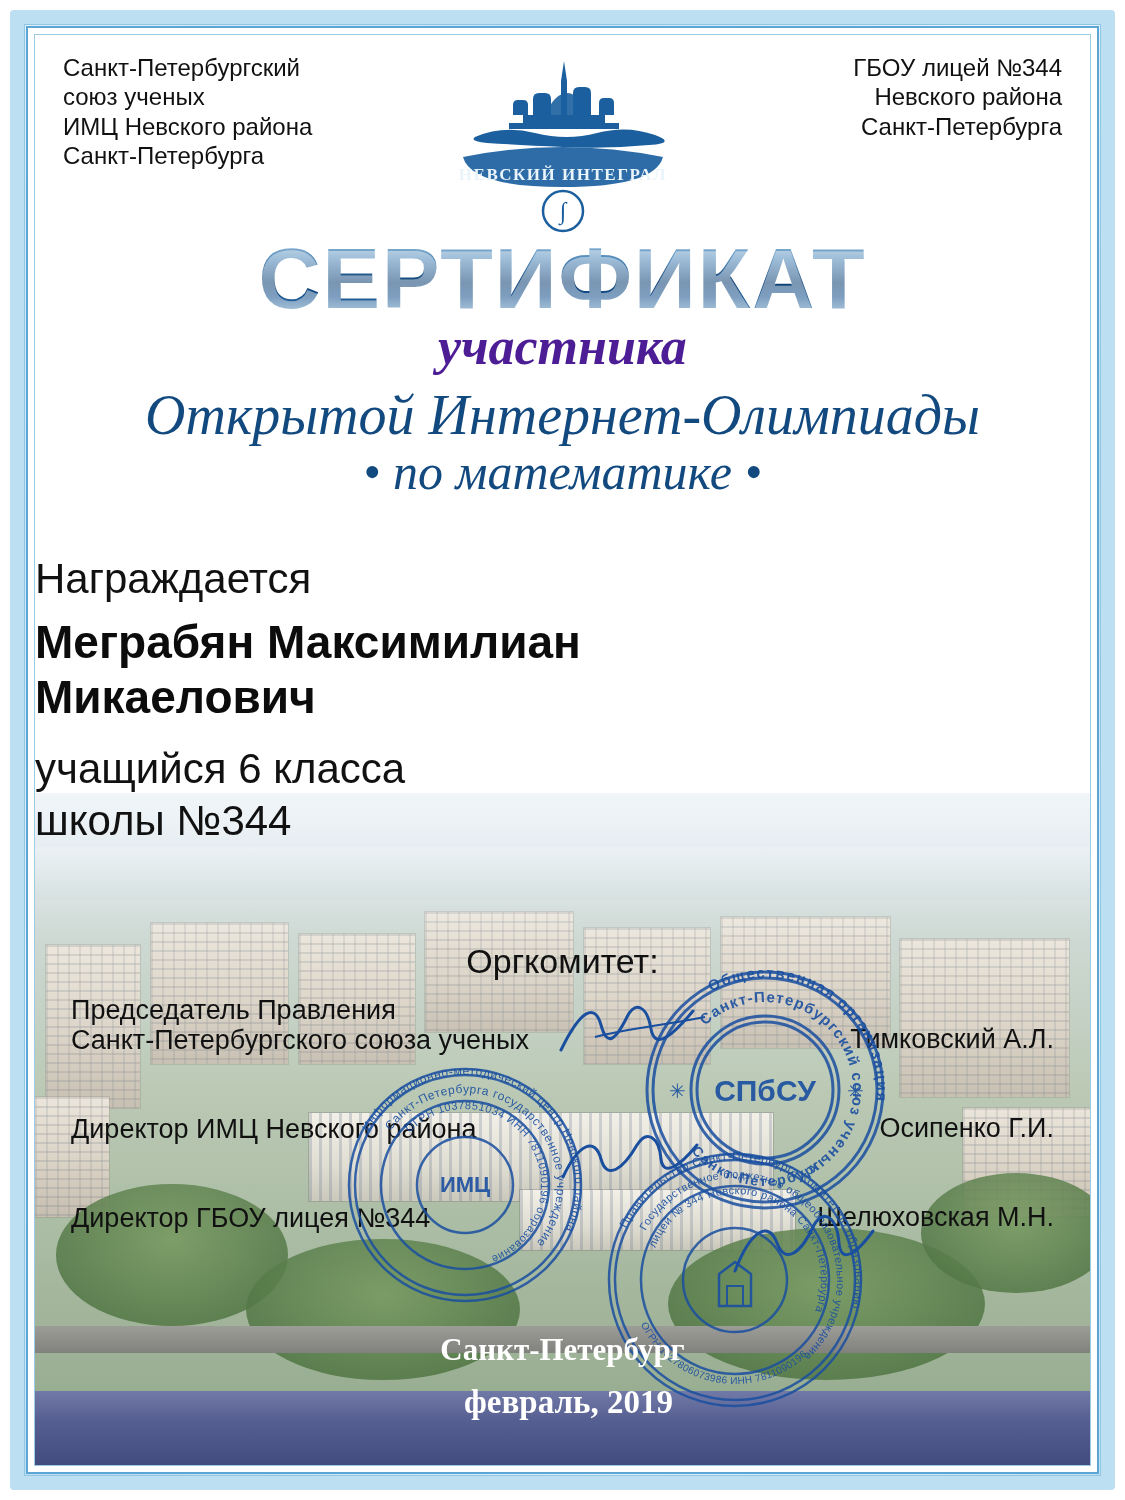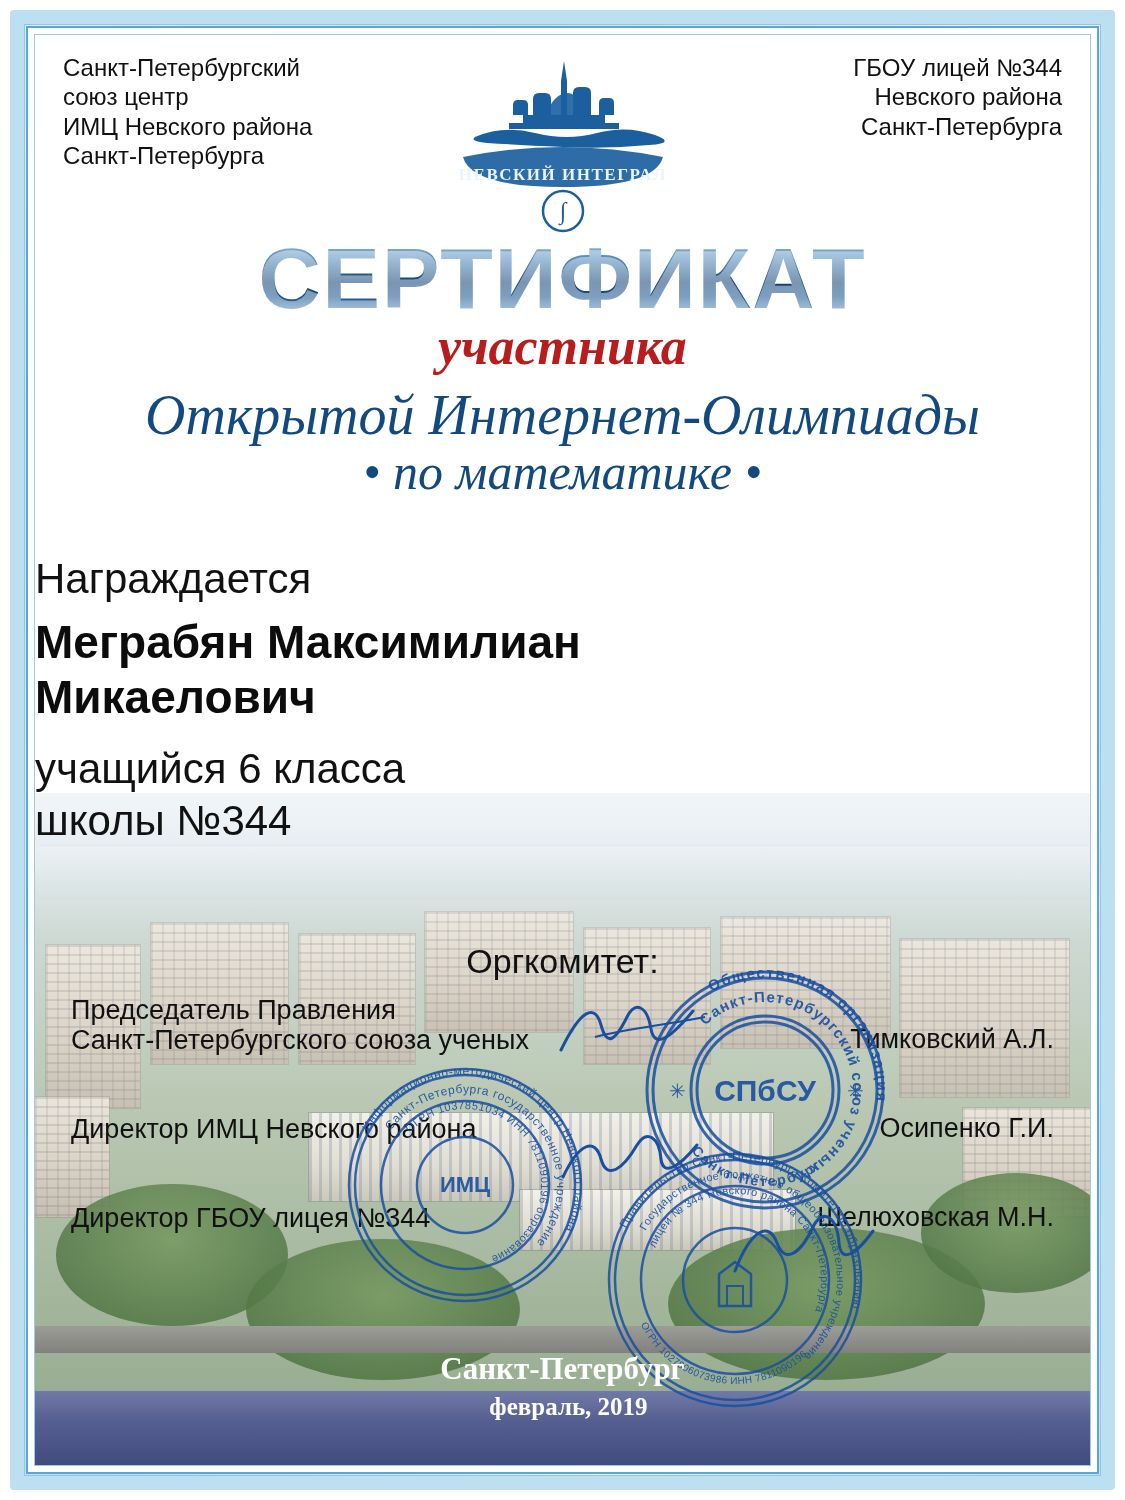--- a/index.html
+++ b/index.html
@@ -123,21 +123,21 @@
     letter-spacing: 2px;
     line-height: 1;
     background: linear-gradient(180deg,#b9d6ea 0%, #4e87b8 28%, #0d3f73 55%, #14508d 72%, #8dbcd9 100%);
     -webkit-background-clip: text; background-clip: text;
     color: transparent;
     text-shadow: 0 2px 0 rgba(255,255,255,.45);
   }
   .t-uch {
     font-family: "Liberation Serif", serif;
     font-style: italic; font-weight: bold;
-    font-size: 52px; color: #b91c1c; margin-top: -4px;
+    font-size: 52px; color: #4c1d95; margin-top: -4px;
   }
   .t-line1 {
     font-family: "Liberation Serif", serif;
     font-style: italic;
     font-size: 56px; color: #12497f; margin-top: 10px; line-height: 1.05;
   }
   .t-line2 {
     font-family: "Liberation Serif", serif;
     font-style: italic;
     font-size: 50px; color: #12497f; line-height: 1.1;
@@ -160,21 +160,21 @@
     margin-bottom: 58px;
   }
   .sign-role { font-size: 27px; color:#111; line-height:1.12; white-space: pre-line; text-align:left; }
   .sign-person { font-size: 27px; color:#111; text-align:right; }
 
   .place {
     position:absolute; left:0; right:0; bottom: 44px; text-align:center;
     color:#ffffff;
   }
   .place .city-name { font-family:"Liberation Serif", serif; font-weight:bold; font-size: 31px; }
-  .place .date { font-family:"Liberation Serif", serif; font-weight:bold; font-size: 25px; margin-top: 6px; padding-left: 12px; }
+  .place .date { font-family:"Liberation Serif", serif; font-weight:bold; font-size: 33px; margin-top: 16px; padding-left: 12px; }
 
   
   .stamp { position:absolute; color:#1a4fa0; }
   .stamp svg { display:block; }
   .sig { position:absolute; }
 </style>
 </head>
 <body>
 
 <div id="page">
@@ -206,21 +206,21 @@
       </div>
       <div class="foot"></div>
       <div class="photo-veil"></div>
     </div>
 
     <div class="content">
 
       <div class="head">
         <div>
           <div class="org-left">Санкт-Петербургский
-союз центр</div>
+союз ученых</div>
           <div class="org-left blk2">ИМЦ Невского района
 Санкт-Петербурга</div>
         </div>
 
         <div class="logo">
           <svg width="300" height="190" viewBox="0 0 300 190" aria-hidden="true">
             <g fill="#1b5f9e">
 
               <rect x="110" y="62" width="82" height="8"></rect>
               <rect x="96" y="70" width="110" height="6"></rect>

